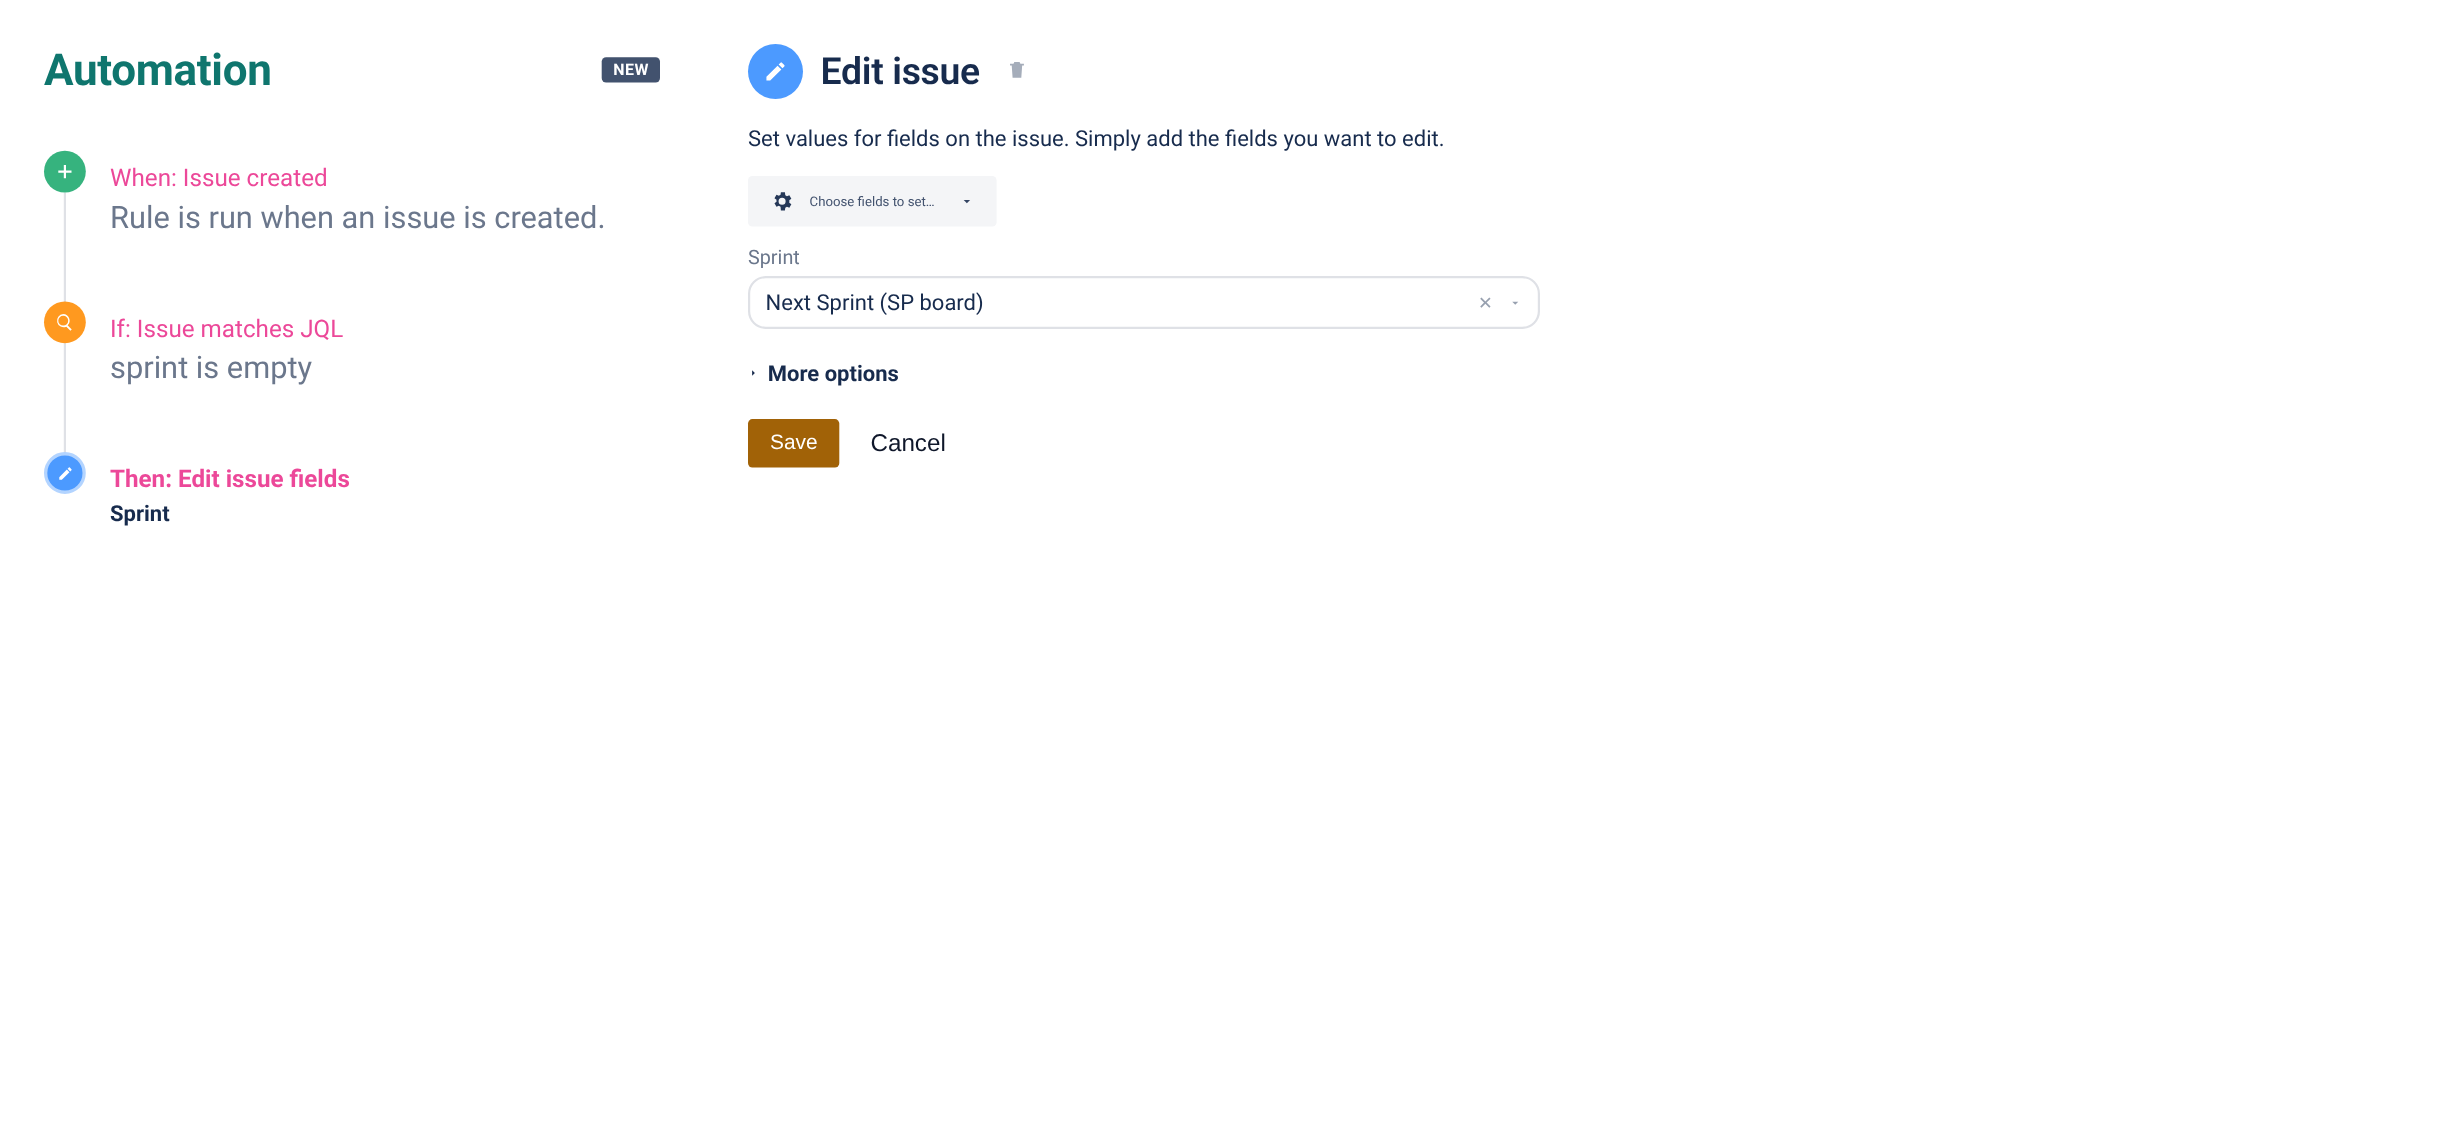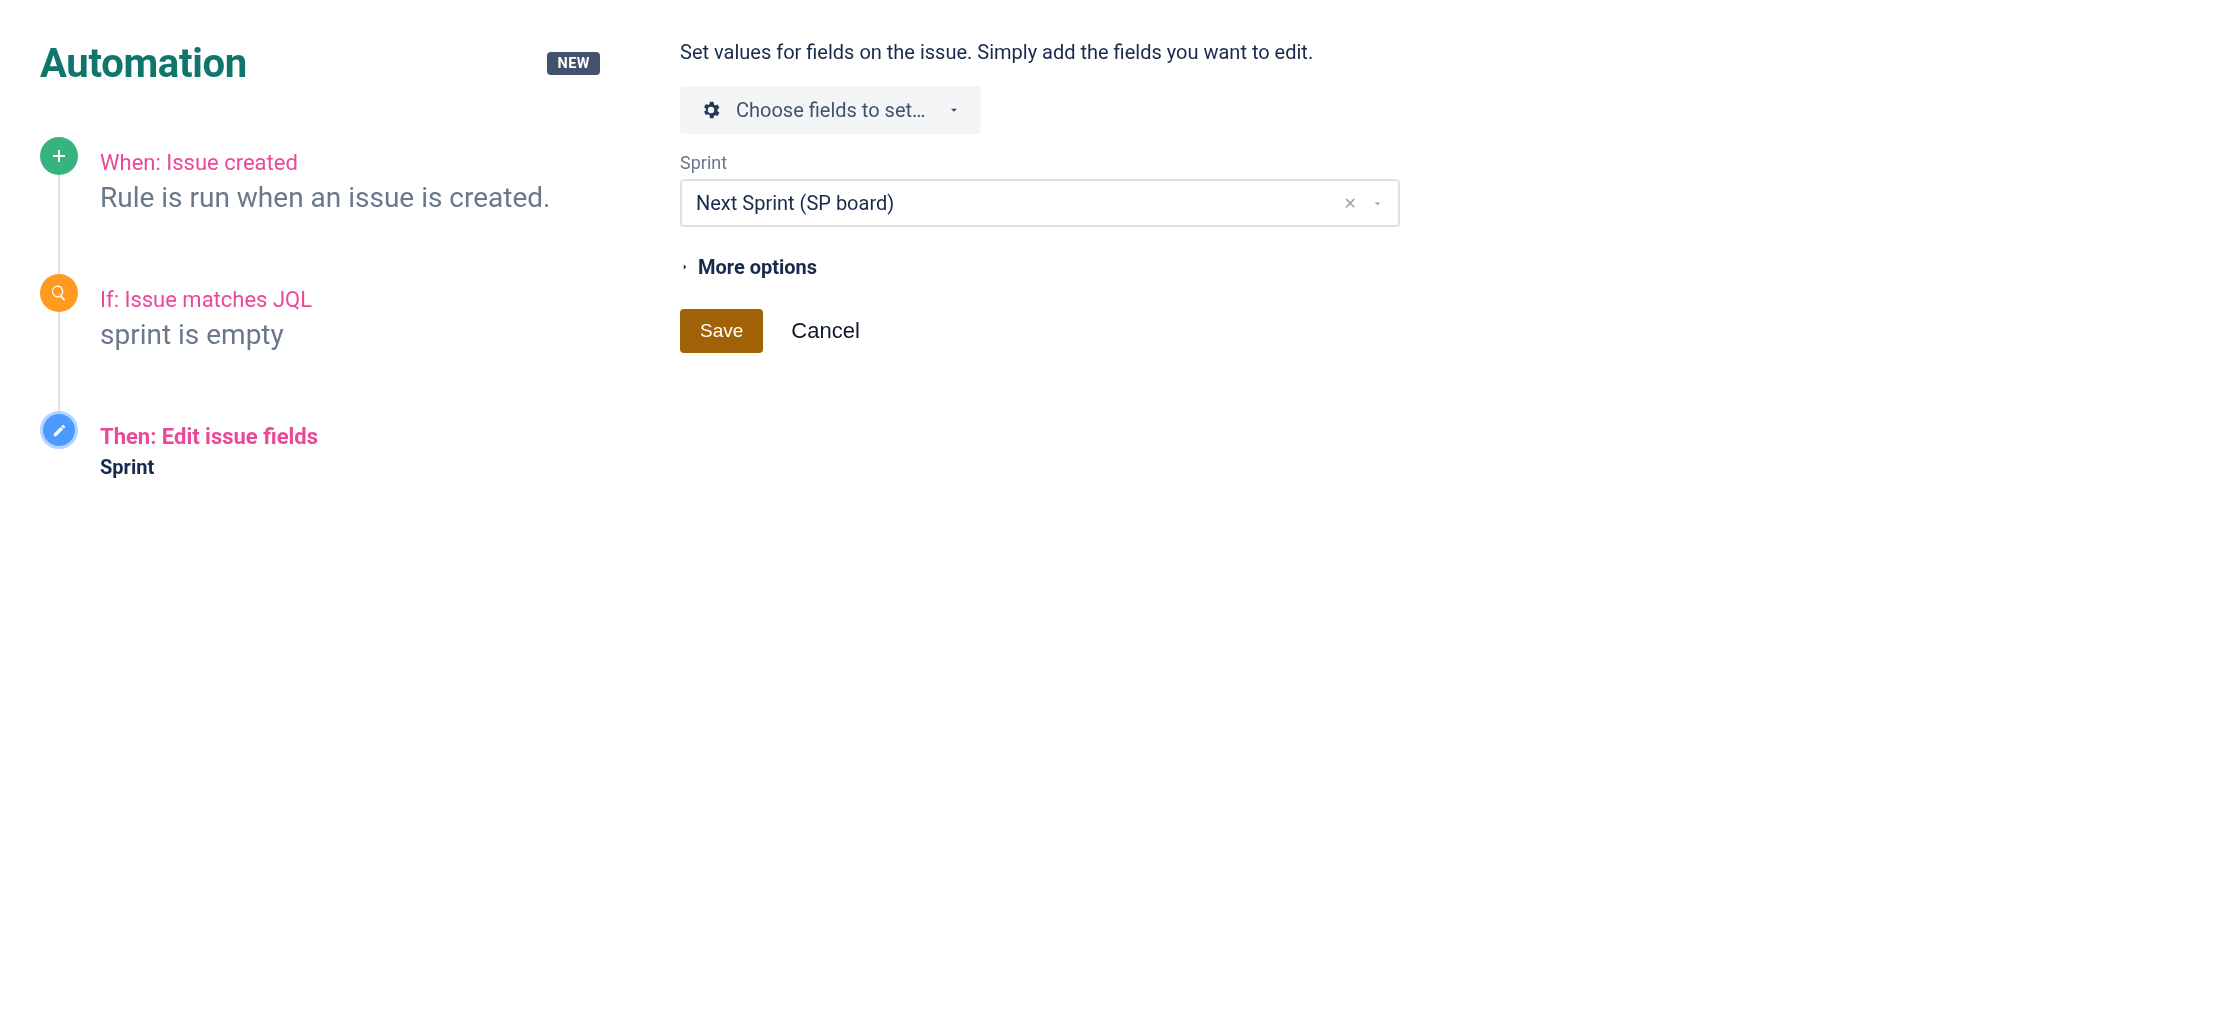--- a/index.html
+++ b/index.html
@@ -55,28 +55,28 @@
   .panel-icon svg { fill: #fff; }
   .panel-title { font-size: 34px; font-weight: 600; color: #172B4D; letter-spacing: -0.3px; }
   .trash { margin-left: 8px; cursor: pointer; }
   .trash svg { fill: #A5ADBA; width: 19px; height: 19px; }
 
   .panel-desc { font-size: 20px; color: #172B4D; margin-bottom: 22px; }
 
   .field-chooser {
     display: inline-flex; align-items: center; gap: 14px;
     background: #F4F5F7; padding: 12px 20px; border-radius: 4px;
-    font-size: 20px; color: #42526E; cursor: pointer; margin-bottom: 18px;
+    font-size: 12px; color: #42526E; cursor: pointer; margin-bottom: 18px;
   }
   .field-chooser svg.gear { fill: #253858; width: 22px; height: 22px; }
   .field-chooser svg.chev { fill: #344563; width: 14px; height: 14px; margin-left: 8px; }
 
   .field-label { font-size: 18px; color: #6B778C; margin-bottom: 6px; }
   .select-box {
-    border: 2px solid #DFE1E6; border-radius: 4px; padding: 10px 14px;
+    border: 2px solid #DFE1E6; border-radius: 16px; padding: 10px 14px;
     display: flex; align-items: center; justify-content: space-between;
     font-size: 20px; color: #172B4D; cursor: pointer; margin-bottom: 28px;
   }
   .select-controls { display: flex; align-items: center; gap: 14px; color: #97A0AF; }
   .select-controls .x { font-size: 16px; cursor: pointer; }
   .select-controls svg { fill: #97A0AF; width: 13px; height: 13px; }
 
   .more-options {
     display: flex; align-items: center; gap: 8px; font-size: 20px;
     font-weight: 700; color: #172B4D; cursor: pointer; margin-bottom: 30px;
@@ -140,20 +140,33 @@
         <div class="step-body">
           <div class="step-title bold">Then: Edit issue fields</div>
           <div class="step-sub">Sprint</div>
         </div>
       </div>
 
     </div>
   </div>
 
   <div class="right">
+    <div class="panel-header">
+      <div class="panel-icon">
+        <svg width="22" height="22" viewBox="0 0 24 24">
+            <path d="M3 17.25V21h3.75L17.81 9.94l-3.75-3.75L3 17.25zM20.71 7.04a1 1 0 000-1.41l-2.34-2.34a1 1 0 00-1.41 0l-1.83 1.83 3.75 3.75 1.83-1.83z"></path>
+          </svg>
+      </div>
+      <h2 class="panel-title">Edit issue</h2>
+      <span class="trash">
+        <svg viewBox="0 0 24 24">
+            <path d="M6 7h12l-1 14H7L6 7zm3-4h6l1 2h4v2H4V5h4l1-2zM9 10h2v8H9v-8zm4 0h2v8h-2v-8z"></path>
+          </svg>
+      </span>
+    </div>
 
     <p class="panel-desc">Set values for fields on the issue. Simply add the fields you want to edit.</p>
 
     <div class="field-chooser">
       <svg class="gear" viewBox="0 0 24 24">
           <path d="M19.14 12.94a7.14 7.14 0 000-1.88l2.03-1.58-2-3.46-2.39.96a7.07 7.07 0 00-1.63-.94L14.8 3h-4l-.35 2.54c-.58.23-1.13.55-1.63.94l-2.39-.96-2 3.46 2.03 1.58a7.14 7.14 0 000 1.88l-2.03 1.58 2 3.46 2.39-.96c.5.39 1.05.71 1.63.94L10.8 21h4l.35-2.54c.58-.23 1.13-.55 1.63-.94l2.39.96 2-3.46-2.03-1.58zM12 15.5A3.5 3.5 0 1112 8.5a3.5 3.5 0 010 7z"></path>
         </svg>
       <span>Choose fields to set…</span>
       <svg class="chev" viewBox="0 0 24 24">
           <path d="M7 10l5 5 5-5z"></path>

